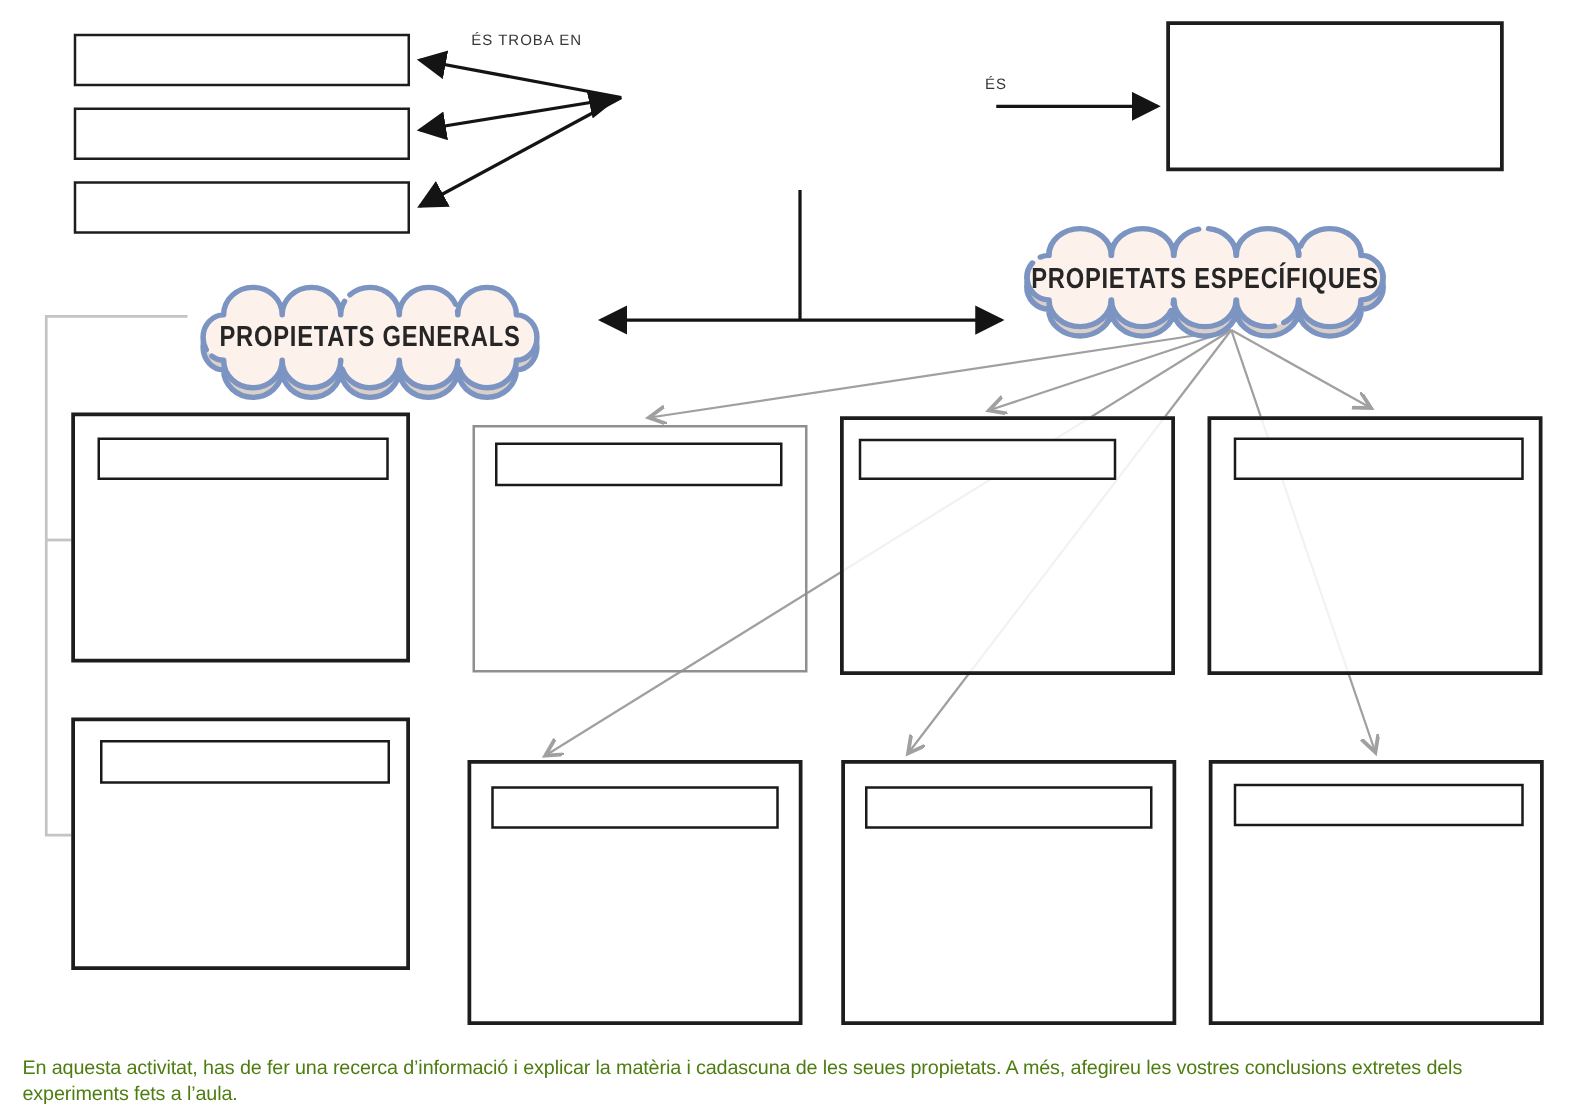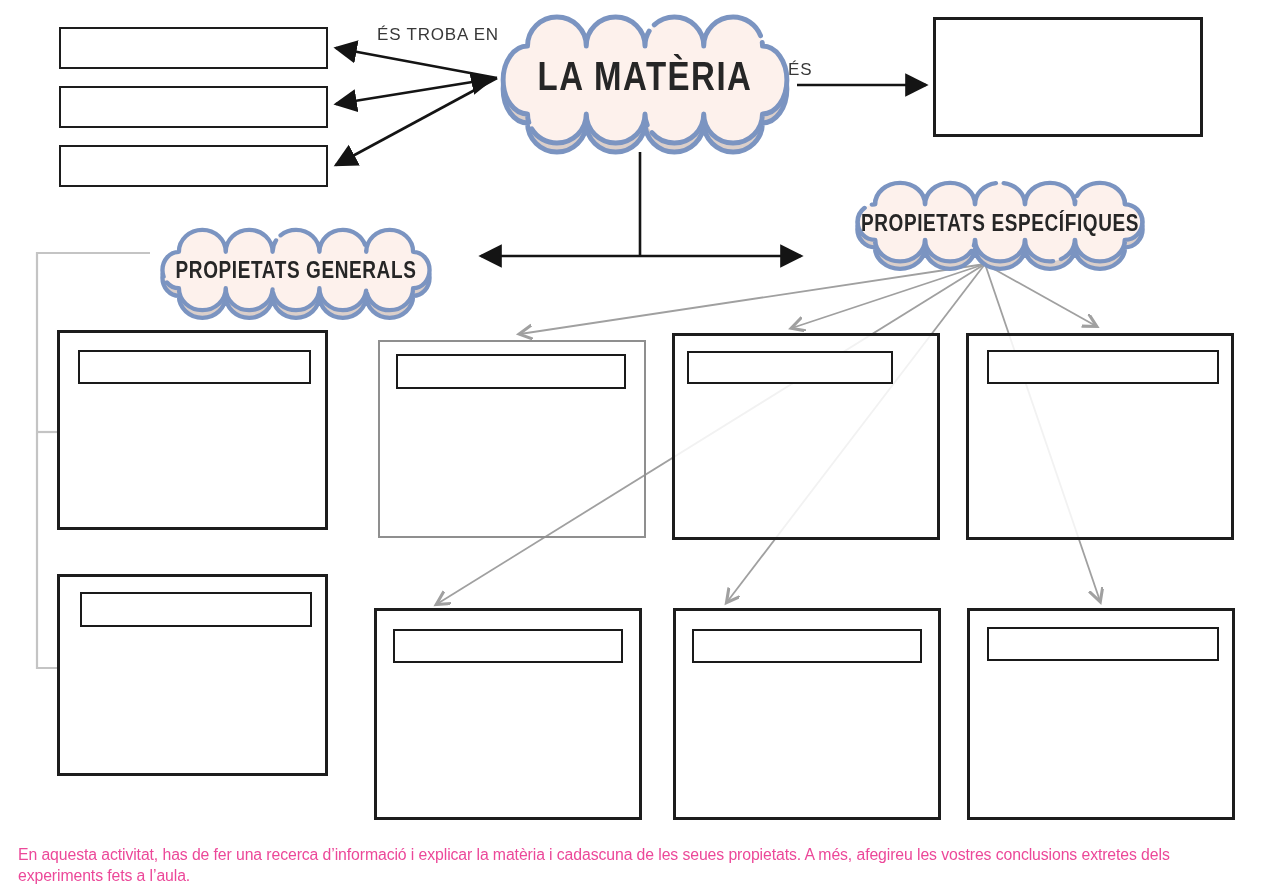--- a/index.html
+++ b/index.html
@@ -16,25 +16,25 @@
   
   .cloud{position:absolute;z-index:3;}
   .cloud svg{position:absolute;left:0;top:0;overflow:visible;}
   .cloud .cloud-label{
     position:absolute;left:0;right:0;display:flex;align-items:center;justify-content:center;
     font-weight:700;color:#262626;transform:scaleY(1.22);white-space:nowrap;
   }
   .cloud-main .cloud-label{top:34px;height:70px;font-size:33px;letter-spacing:1.5px;}
   .cloud-small .cloud-label{top:22px;height:44px;font-size:19px;letter-spacing:0.6px;}
   
-  .edge-label{position:absolute;z-index:4;font-size:17px;color:#383838;letter-spacing:0.8px;white-space:nowrap;}
+  .edge-label{position:absolute;z-index:4;font-size:12px;color:#383838;letter-spacing:0.8px;white-space:nowrap;}
   
   .footer-text{
     position:absolute;z-index:2;left:18px;top:845px;width:1232px;
-    font-size:15.8px;line-height:1.32;color:#ec4899;letter-spacing:-0.1px;
+    font-size:15.8px;line-height:1.32;color:#4d7c0f;letter-spacing:-0.1px;
   }
 </style>
 </head>
 <body>
 
 <div class="canvas">
 
   <svg class="connectors" width="1263" height="892">
     <defs>
       <marker id="ab" markerWidth="11" markerHeight="11" refX="8" refY="4.5" orient="auto">
@@ -103,37 +103,30 @@
   <div class="slot" style="left:374px;top:608px;width:268px;height:212px;">
     <div class="title-field" style="left:16px;top:18px;width:230px;height:34px;"></div>
   </div>
   <div class="slot" style="left:673px;top:608px;width:268px;height:212px;">
     <div class="title-field" style="left:16px;top:18px;width:230px;height:34px;"></div>
   </div>
   <div class="slot" style="left:967px;top:608px;width:268px;height:212px;">
     <div class="title-field" style="left:17px;top:16px;width:232px;height:34px;"></div>
   </div>
 
-  <div class="cloud cloud-main" style="left:492px;top:8px;width:306px;height:142px;">
-    <svg width="306" height="142" viewBox="0 0 310 142" preserveAspectRatio="none">
-      <path d="M36,38 a29.75,29 0 0 1 59.5,0 a29.75,29 0 0 1 59.5,0 a29.75,29 0 0 1 59.5,0 a29.75,29 0 0 1 59.5,0 a24,33 0 0 1 0,68 a29.75,29 0 0 1 -59.5,0 a29.75,29 0 0 1 -59.5,0 a29.75,29 0 0 1 -59.5,0 a29.75,29 0 0 1 -59.5,0 a24,33 0 0 1 0,-68 Z" transform="translate(0,9)" fill="#dbcfca" stroke="#7b94c1" stroke-width="5" stroke-linejoin="round"></path>
-      <path d="M36,38 a29.75,29 0 0 1 59.5,0 a29.75,29 0 0 1 59.5,0 a29.75,29 0 0 1 59.5,0 a29.75,29 0 0 1 59.5,0 a24,33 0 0 1 0,68 a29.75,29 0 0 1 -59.5,0 a29.75,29 0 0 1 -59.5,0 a29.75,29 0 0 1 -59.5,0 a29.75,29 0 0 1 -59.5,0 a24,33 0 0 1 0,-68 Z" fill="#fdf1ec" stroke="#7b94c1" stroke-width="5" stroke-linecap="round" stroke-linejoin="round" stroke-dasharray="200 8 150 7 260 9 180 7"></path>
-    </svg>
-    <div class="cloud-label">LA MATÈRIA</div>
-  </div>
 
   <div class="cloud cloud-small" style="left:146px;top:227px;width:300px;height:88px;">
     <svg width="300" height="88" viewBox="0 0 310 92" preserveAspectRatio="none">
       <path d="M34,26 a24.2,23 0 0 1 48.4,0 a24.2,23 0 0 1 48.4,0 a24.2,23 0 0 1 48.4,0 a24.2,23 0 0 1 48.4,0 a24.2,23 0 0 1 48.4,0 a17,19 0 0 1 0,38 a24.2,23 0 0 1 -48.4,0 a24.2,23 0 0 1 -48.4,0 a24.2,23 0 0 1 -48.4,0 a24.2,23 0 0 1 -48.4,0 a24.2,23 0 0 1 -48.4,0 a17,19 0 0 1 0,-38 Z" transform="translate(0,8)" fill="#dbcfca" stroke="#7b94c1" stroke-width="4.5" stroke-linejoin="round"></path>
       <path d="M34,26 a24.2,23 0 0 1 48.4,0 a24.2,23 0 0 1 48.4,0 a24.2,23 0 0 1 48.4,0 a24.2,23 0 0 1 48.4,0 a24.2,23 0 0 1 48.4,0 a17,19 0 0 1 0,38 a24.2,23 0 0 1 -48.4,0 a24.2,23 0 0 1 -48.4,0 a24.2,23 0 0 1 -48.4,0 a24.2,23 0 0 1 -48.4,0 a24.2,23 0 0 1 -48.4,0 a17,19 0 0 1 0,-38 Z" fill="#fdf1ec" stroke="#7b94c1" stroke-width="4.5" stroke-linecap="round" stroke-linejoin="round" stroke-dasharray="160 7 120 6 200 8 140 6"></path>
     </svg>
     <div class="cloud-label">PROPIETATS GENERALS</div>
   </div>
 
-  <div class="cloud cloud-small" style="left:840px;top:180px;width:320px;height:86px;">
+  <div class="cloud cloud-small" style="left:804px;top:180px;width:320px;height:86px;">
     <svg width="320" height="86" viewBox="0 0 310 92" preserveAspectRatio="none">
       <path d="M34,26 a24.2,23 0 0 1 48.4,0 a24.2,23 0 0 1 48.4,0 a24.2,23 0 0 1 48.4,0 a24.2,23 0 0 1 48.4,0 a24.2,23 0 0 1 48.4,0 a17,19 0 0 1 0,38 a24.2,23 0 0 1 -48.4,0 a24.2,23 0 0 1 -48.4,0 a24.2,23 0 0 1 -48.4,0 a24.2,23 0 0 1 -48.4,0 a24.2,23 0 0 1 -48.4,0 a17,19 0 0 1 0,-38 Z" transform="translate(0,8)" fill="#dbcfca" stroke="#7b94c1" stroke-width="4.5" stroke-linejoin="round"></path>
       <path d="M34,26 a24.2,23 0 0 1 48.4,0 a24.2,23 0 0 1 48.4,0 a24.2,23 0 0 1 48.4,0 a24.2,23 0 0 1 48.4,0 a24.2,23 0 0 1 48.4,0 a17,19 0 0 1 0,38 a24.2,23 0 0 1 -48.4,0 a24.2,23 0 0 1 -48.4,0 a24.2,23 0 0 1 -48.4,0 a24.2,23 0 0 1 -48.4,0 a24.2,23 0 0 1 -48.4,0 a17,19 0 0 1 0,-38 Z" fill="#fdf1ec" stroke="#7b94c1" stroke-width="4.5" stroke-linecap="round" stroke-linejoin="round" stroke-dasharray="180 8 110 6 220 8 120 6"></path>
     </svg>
     <div class="cloud-label">PROPIETATS ESPECÍFIQUES</div>
   </div>
 
   <div class="edge-label" style="left:377px;top:25px;">ÉS TROBA EN</div>
   <div class="edge-label" style="left:788px;top:60px;">ÉS</div>
 

